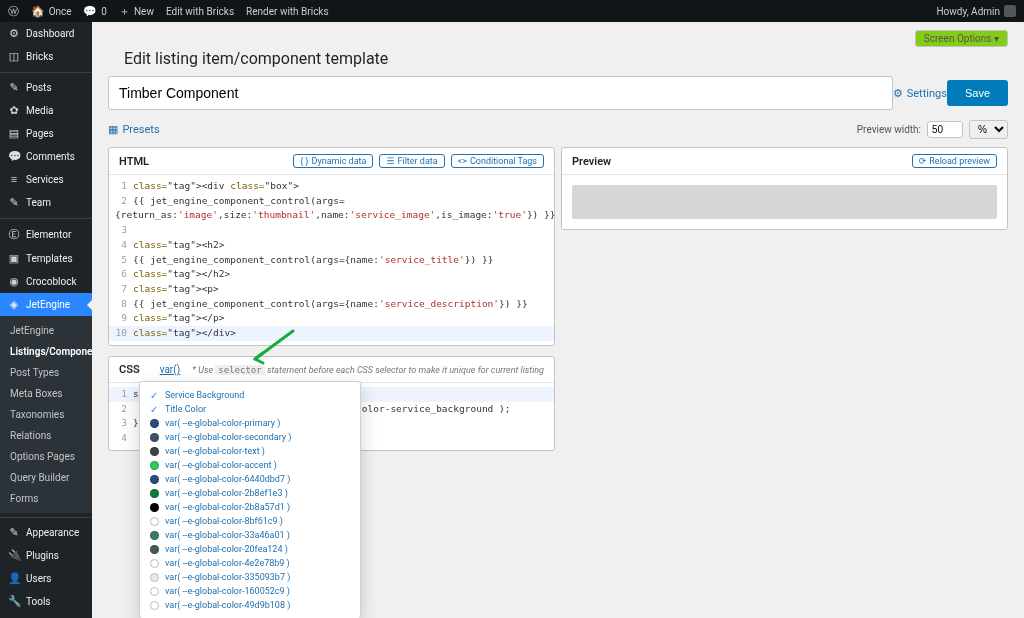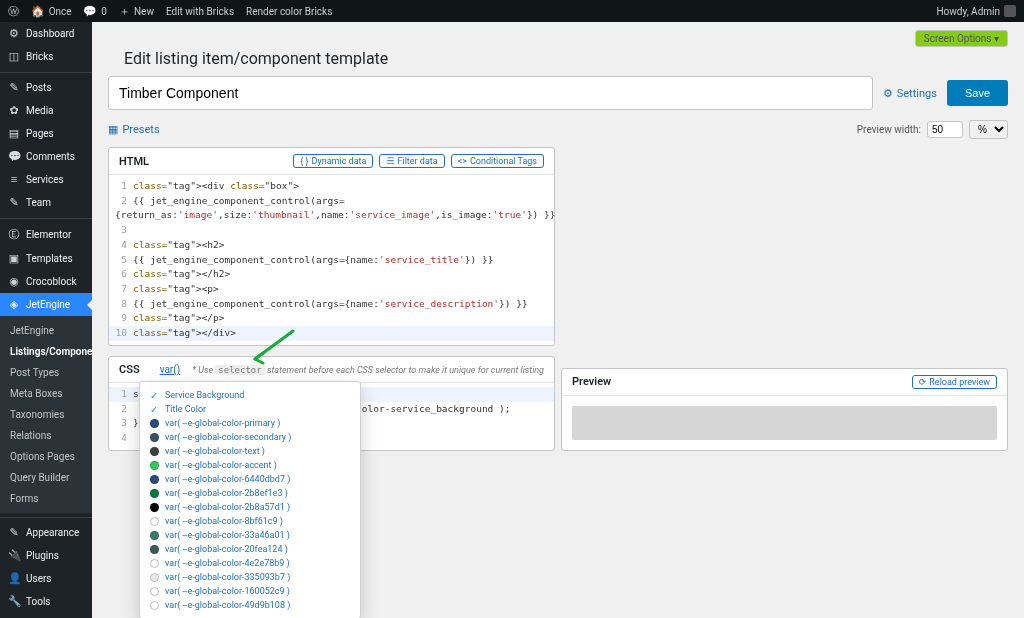--- a/index.html
+++ b/index.html
@@ -36,31 +36,31 @@
   .side-sub{background:var(--wp-side-sub);padding:4px 0}
   .side-sub .sub{padding:5px 8px 5px 10px;font-size:10px;color:#c3c4c7;cursor:pointer}
   .side-sub .sub.current{color:#fff;font-weight:600}
   .side-ico{width:12px;text-align:center;opacity:.85;font-size:11px}
 
   
   .main{position:absolute;top:22px;left:92px;right:0;bottom:0;overflow:auto;padding:8px 16px 40px}
   .screen-opts{display:flex;justify-content:flex-end}
   .screen-opts span{background:#84cc16;border:1px solid var(--border);border-radius:3px;padding:2px 8px;font-size:10px;color:#555}
   h1.title{font-size:16px;font-weight:400;margin:2px 16px 8px}
-  .title-row{display:flex;gap:10px;align-items:center}
+  .title-row{display:flex;align-items:center}
   .name-input{flex:1;background:#fff;border:1px solid var(--border);border-radius:3px;padding:8px 10px;font-size:14px}
   .settings-link{color:var(--link);display:flex;align-items:center;gap:4px;font-size:11px;cursor:pointer}
   .save-btn{background:var(--save);color:#fff;border:none;border-radius:3px;padding:7px 18px;font-size:11px;cursor:pointer}
   .presets-row{display:flex;justify-content:space-between;align-items:center;margin:10px 0 8px}
   .presets-link{color:var(--link);display:flex;align-items:center;gap:4px;font-size:11px;cursor:pointer}
   .pw{display:flex;align-items:center;gap:6px;font-size:10px;color:#555}
   .pw input{width:36px;padding:2px 4px;border:1px solid var(--border);border-radius:3px;font-size:10px}
   .pw select{padding:2px 4px;border:1px solid var(--border);border-radius:3px;font-size:10px}
 
-  .columns{display:flex;gap:6px;align-items:flex-end}
+  .columns{display:flex;gap:6px;align-items:flex-start}
   .col{flex:1;min-width:0}
   .panel{background:#fff;border:1px solid var(--border);border-radius:3px}
   .panel-hd{display:flex;align-items:center;justify-content:space-between;padding:6px 10px;border-bottom:1px solid #e5e5e5}
   .panel-hd .ttl{font-weight:600;font-size:11px}
   .hd-actions{display:flex;gap:6px}
   .mini-btn{border:1px solid var(--link);color:var(--link);background:#fff;border-radius:3px;padding:1px 6px;font-size:9px;cursor:pointer;display:flex;align-items:center;gap:3px}
 
   
   .editor{font-family:Menlo,Consolas,monospace;font-size:9.5px;line-height:1.55;padding:4px 0;min-height:170px;position:relative}
   .editor .line{display:flex}
@@ -107,21 +107,21 @@
       </a>
     <a>
         <span class="ico">💬</span>
         <span>0</span>
       </a>
     <a>
         <span class="ico">＋</span>
         <span>New</span>
       </a>
     <a>Edit with Bricks</a>
-    <a>Render color Bricks</a>
+    <a>Render with Bricks</a>
   </div>
   <div class="right">
     <a>
         <span>Howdy, Admin</span>
         <span class="avatar"></span>
       </a>
   </div>
 </div>
 
 <div class="sidebar">

